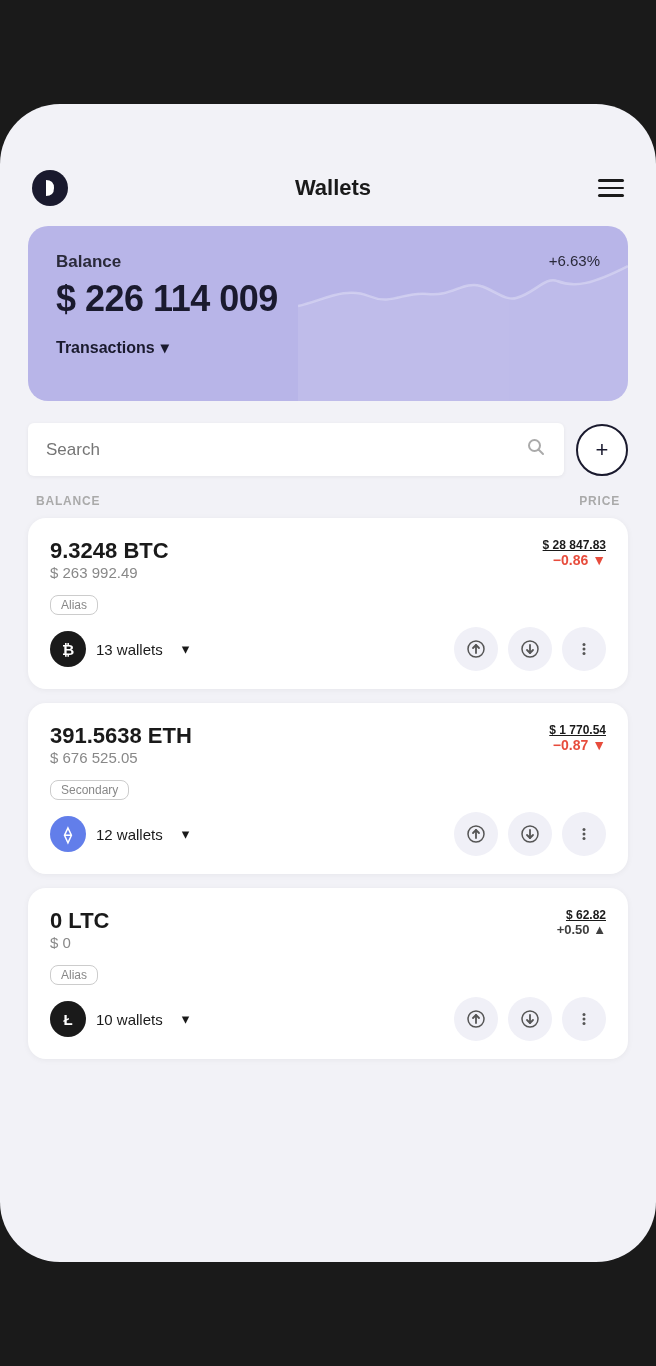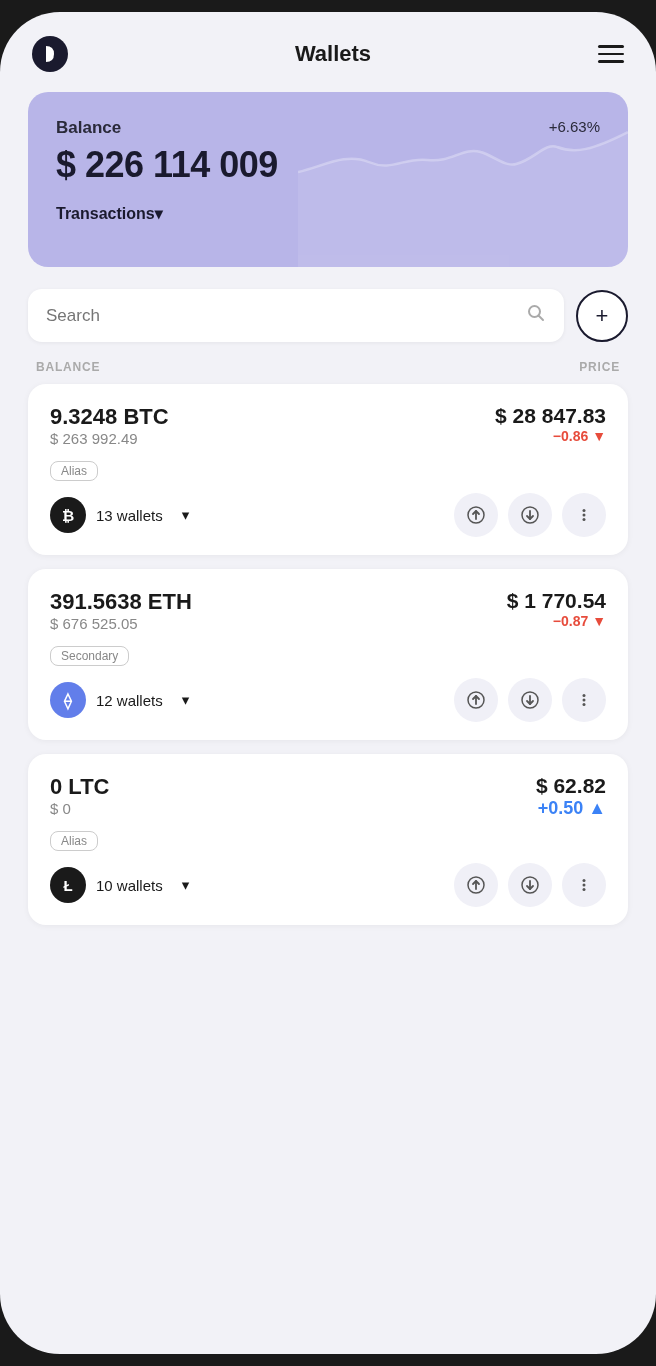--- a/index.html
+++ b/index.html
@@ -6,27 +6,27 @@
     body {
       background: #1a1a1a;
       display: flex;
       justify-content: center;
       align-items: center;
       min-height: 100vh;
       font-family: -apple-system, BlinkMacSystemFont, 'Segoe UI', sans-serif;
     }
     .phone-frame {
       width: 656px;
-      height: 1342px;
+      height: 1158px;
       background: #f2f2f7;
       border-radius: 60px;
       overflow: hidden;
       display: flex;
       flex-direction: column;
-      padding: 24px 28px 40px;
+      padding: 66px 28px 40px;
       position: relative;
     }
     
     .header {
       display: flex;
       align-items: center;
       justify-content: space-between;
       margin-bottom: 20px;
       padding: 0 4px;
     }
@@ -81,21 +81,21 @@
     .balance-amount {
       font-size: 36px;
       font-weight: 800;
       color: #1a1a2e;
       margin-bottom: 18px;
       letter-spacing: -0.5px;
     }
     .transactions-btn {
       display: flex;
       align-items: center;
-      gap: 0;
+      gap: 6px;
       font-size: 16px;
       font-weight: 700;
       color: #1a1a2e;
       cursor: pointer;
       background: none;
       border: none;
       padding: 0;
     }
     
     .chart-overlay {
@@ -109,21 +109,21 @@
     
     .search-row {
       display: flex;
       align-items: center;
       gap: 12px;
       margin-bottom: 18px;
     }
     .search-box {
       flex: 1;
       background: white;
-      border-radius: 14px;
+      border-radius: 6px;
       display: flex;
       align-items: center;
       padding: 14px 18px;
       gap: 12px;
       box-shadow: 0 1px 4px rgba(0,0,0,0.06);
       justify-content: center;
     }
     .search-input {
       border: none;
       outline: none;
@@ -179,38 +179,39 @@
       justify-content: space-between;
       align-items: flex-start;
       margin-bottom: 4px;
     }
     .coin-amount {
       font-size: 22px;
       font-weight: 700;
       color: #1a1a1a;
     }
     .coin-price {
-      font-size: 21px;
+      font-size: 12px;
       font-weight: 600;
       color: #1a1a1a;
       text-align: right;
+      text-decoration: underline;
     }
     .coin-usd {
       font-size: 15px;
       color: #888;
       margin-bottom: 10px;
     }
     .coin-change-neg {
       font-size: 14px;
       color: #e74c3c;
       font-weight: 600;
     }
     .coin-change-pos {
-      font-size: 18px;
-      color: #3b82f6;
+      font-size: 13px;
+      color: #404040;
       font-weight: 600;
     }
     .alias-badge {
       display: inline-block;
       border: 1.5px solid #ccc;
       border-radius: 8px;
       padding: 2px 10px;
       font-size: 12px;
       color: #888;
       margin-bottom: 12px;

